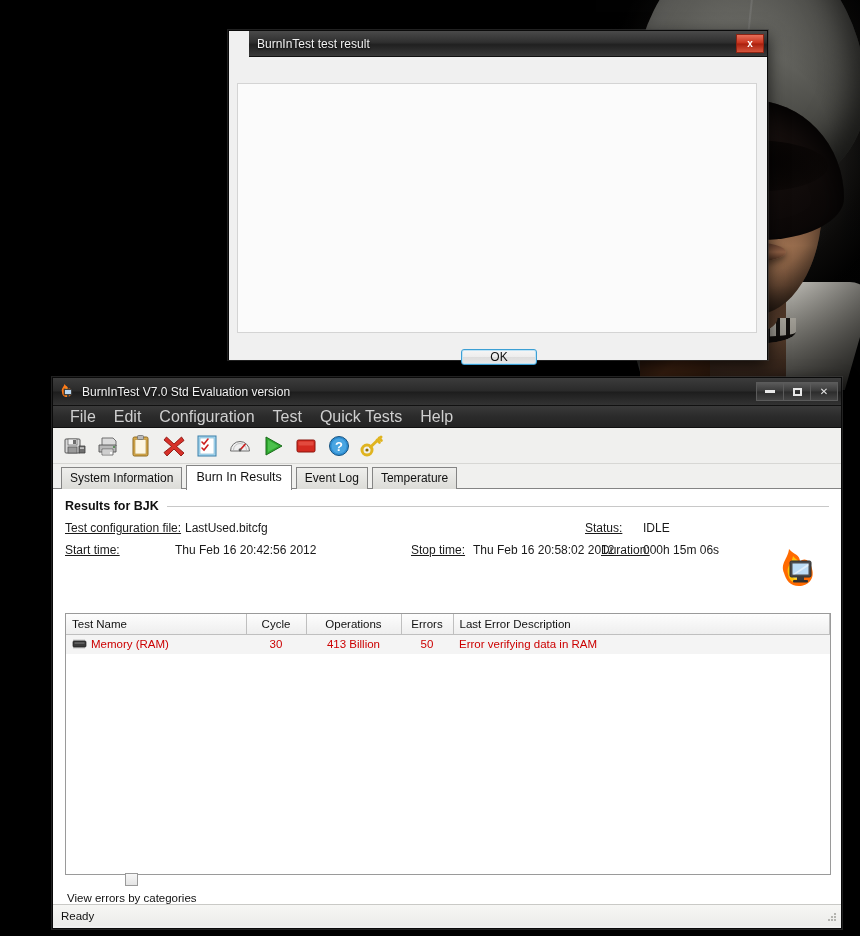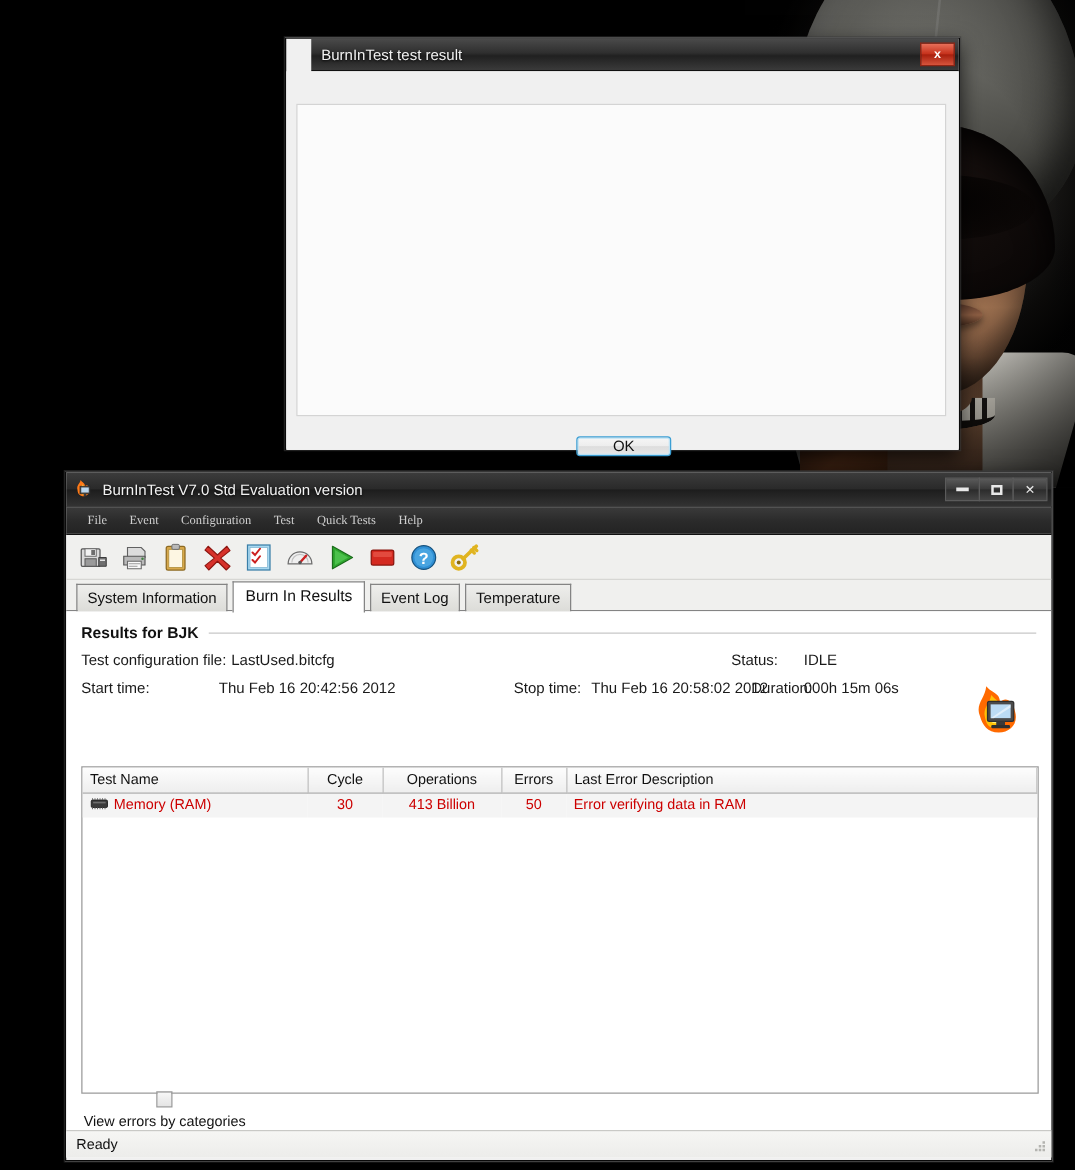--- a/index.html
+++ b/index.html
@@ -222,25 +222,24 @@
   }
   .menubar {
     height: 22px;
     background: linear-gradient(180deg, #3a3a3a 0%, #2b2b2b 50%, #232323 100%);
     display: flex; align-items: center;
     padding-left: 8px;
     border-bottom: 1px solid #101010;
   }
   .menu-item {
     color: #cfcfcf;
-    font-size: 10px;
+    font-size: 16px;
     padding: 2px 9px;
     cursor: default;
     white-space: nowrap;
-    font-family: Liberation Serif, serif;
   }
   .toolbar {
     height: 36px;
     background: #f0f0ee;
     display: flex; align-items: center;
     padding-left: 10px;
     gap: 9px;
     border-bottom: 1px solid #d7d7d4;
   }
   .tb-btn { width: 24px; height: 24px; position: relative; cursor: default; }
@@ -288,21 +287,21 @@
     margin-bottom: 8px;
   }
   .group-title {
     font-size: 12.5px; font-weight: bold; color: #111;
     white-space: nowrap;
   }
   .group-rule { flex: 1; height: 1px; background: #c8c8c8; }
 
   .info-grid { position: relative; height: 70px; font-size: 12px; color: #1a1a1a; }
   .info-line { position: absolute; white-space: nowrap; }
-  .lbl { color: #1a1a1a; }
+  .lbl { color: #1a1a1a; text-decoration: underline; }
   .val { color: #1a1a1a; }
 
   .flame-icon {
     position: absolute; right: 6px; top: 22px;
     width: 48px; height: 48px;
   }
 
   
   .tbl-wrap {
     position: absolute;
@@ -424,21 +423,21 @@
           </div>
         <div class="win-btn">
             <i class="box-glyph"></i>
           </div>
         <div class="win-btn">✕</div>
       </div>
     </div>
 
     <div class="menubar">
       <span class="menu-item">File</span>
-      <span class="menu-item">Event</span>
+      <span class="menu-item">Edit</span>
       <span class="menu-item">Configuration</span>
       <span class="menu-item">Test</span>
       <span class="menu-item">Quick Tests</span>
       <span class="menu-item">Help</span>
     </div>
 
     <div class="toolbar">
       <span class="tb-btn">
         <svg width="24" height="24" viewBox="0 0 24 24">
           <rect x="2" y="5" width="15" height="14" rx="1" fill="#d9d9d9" stroke="#585858"></rect>

